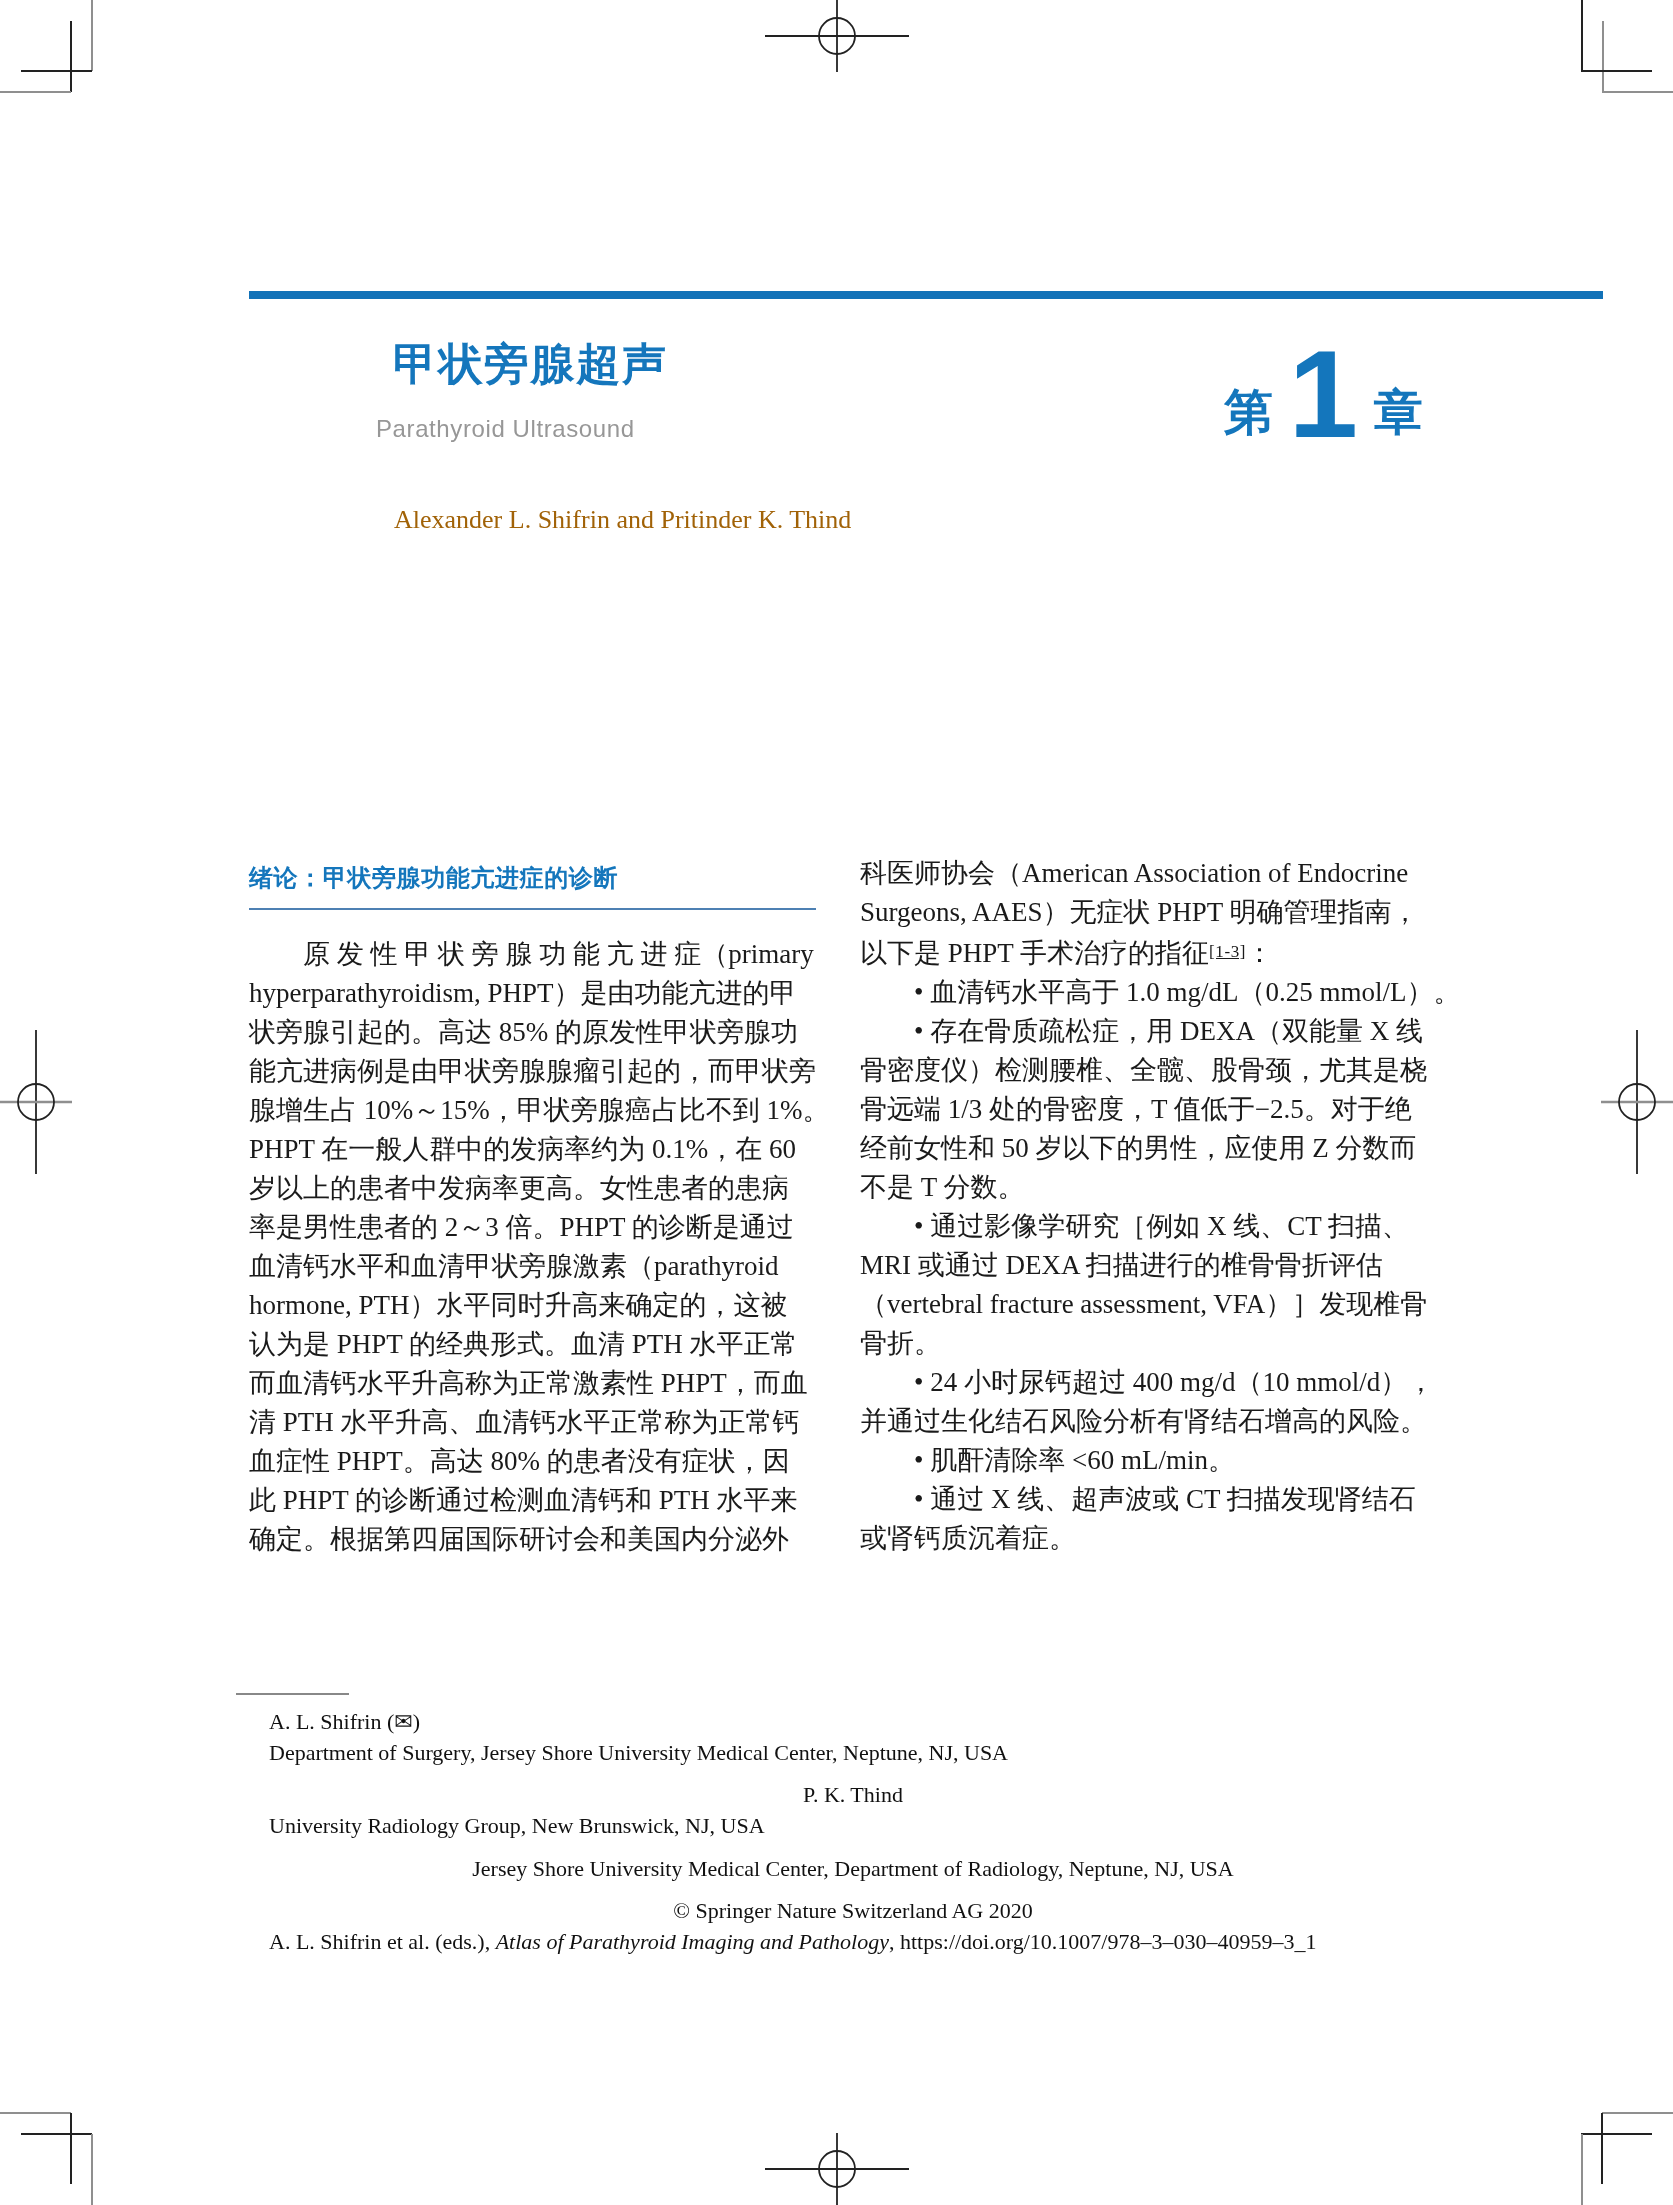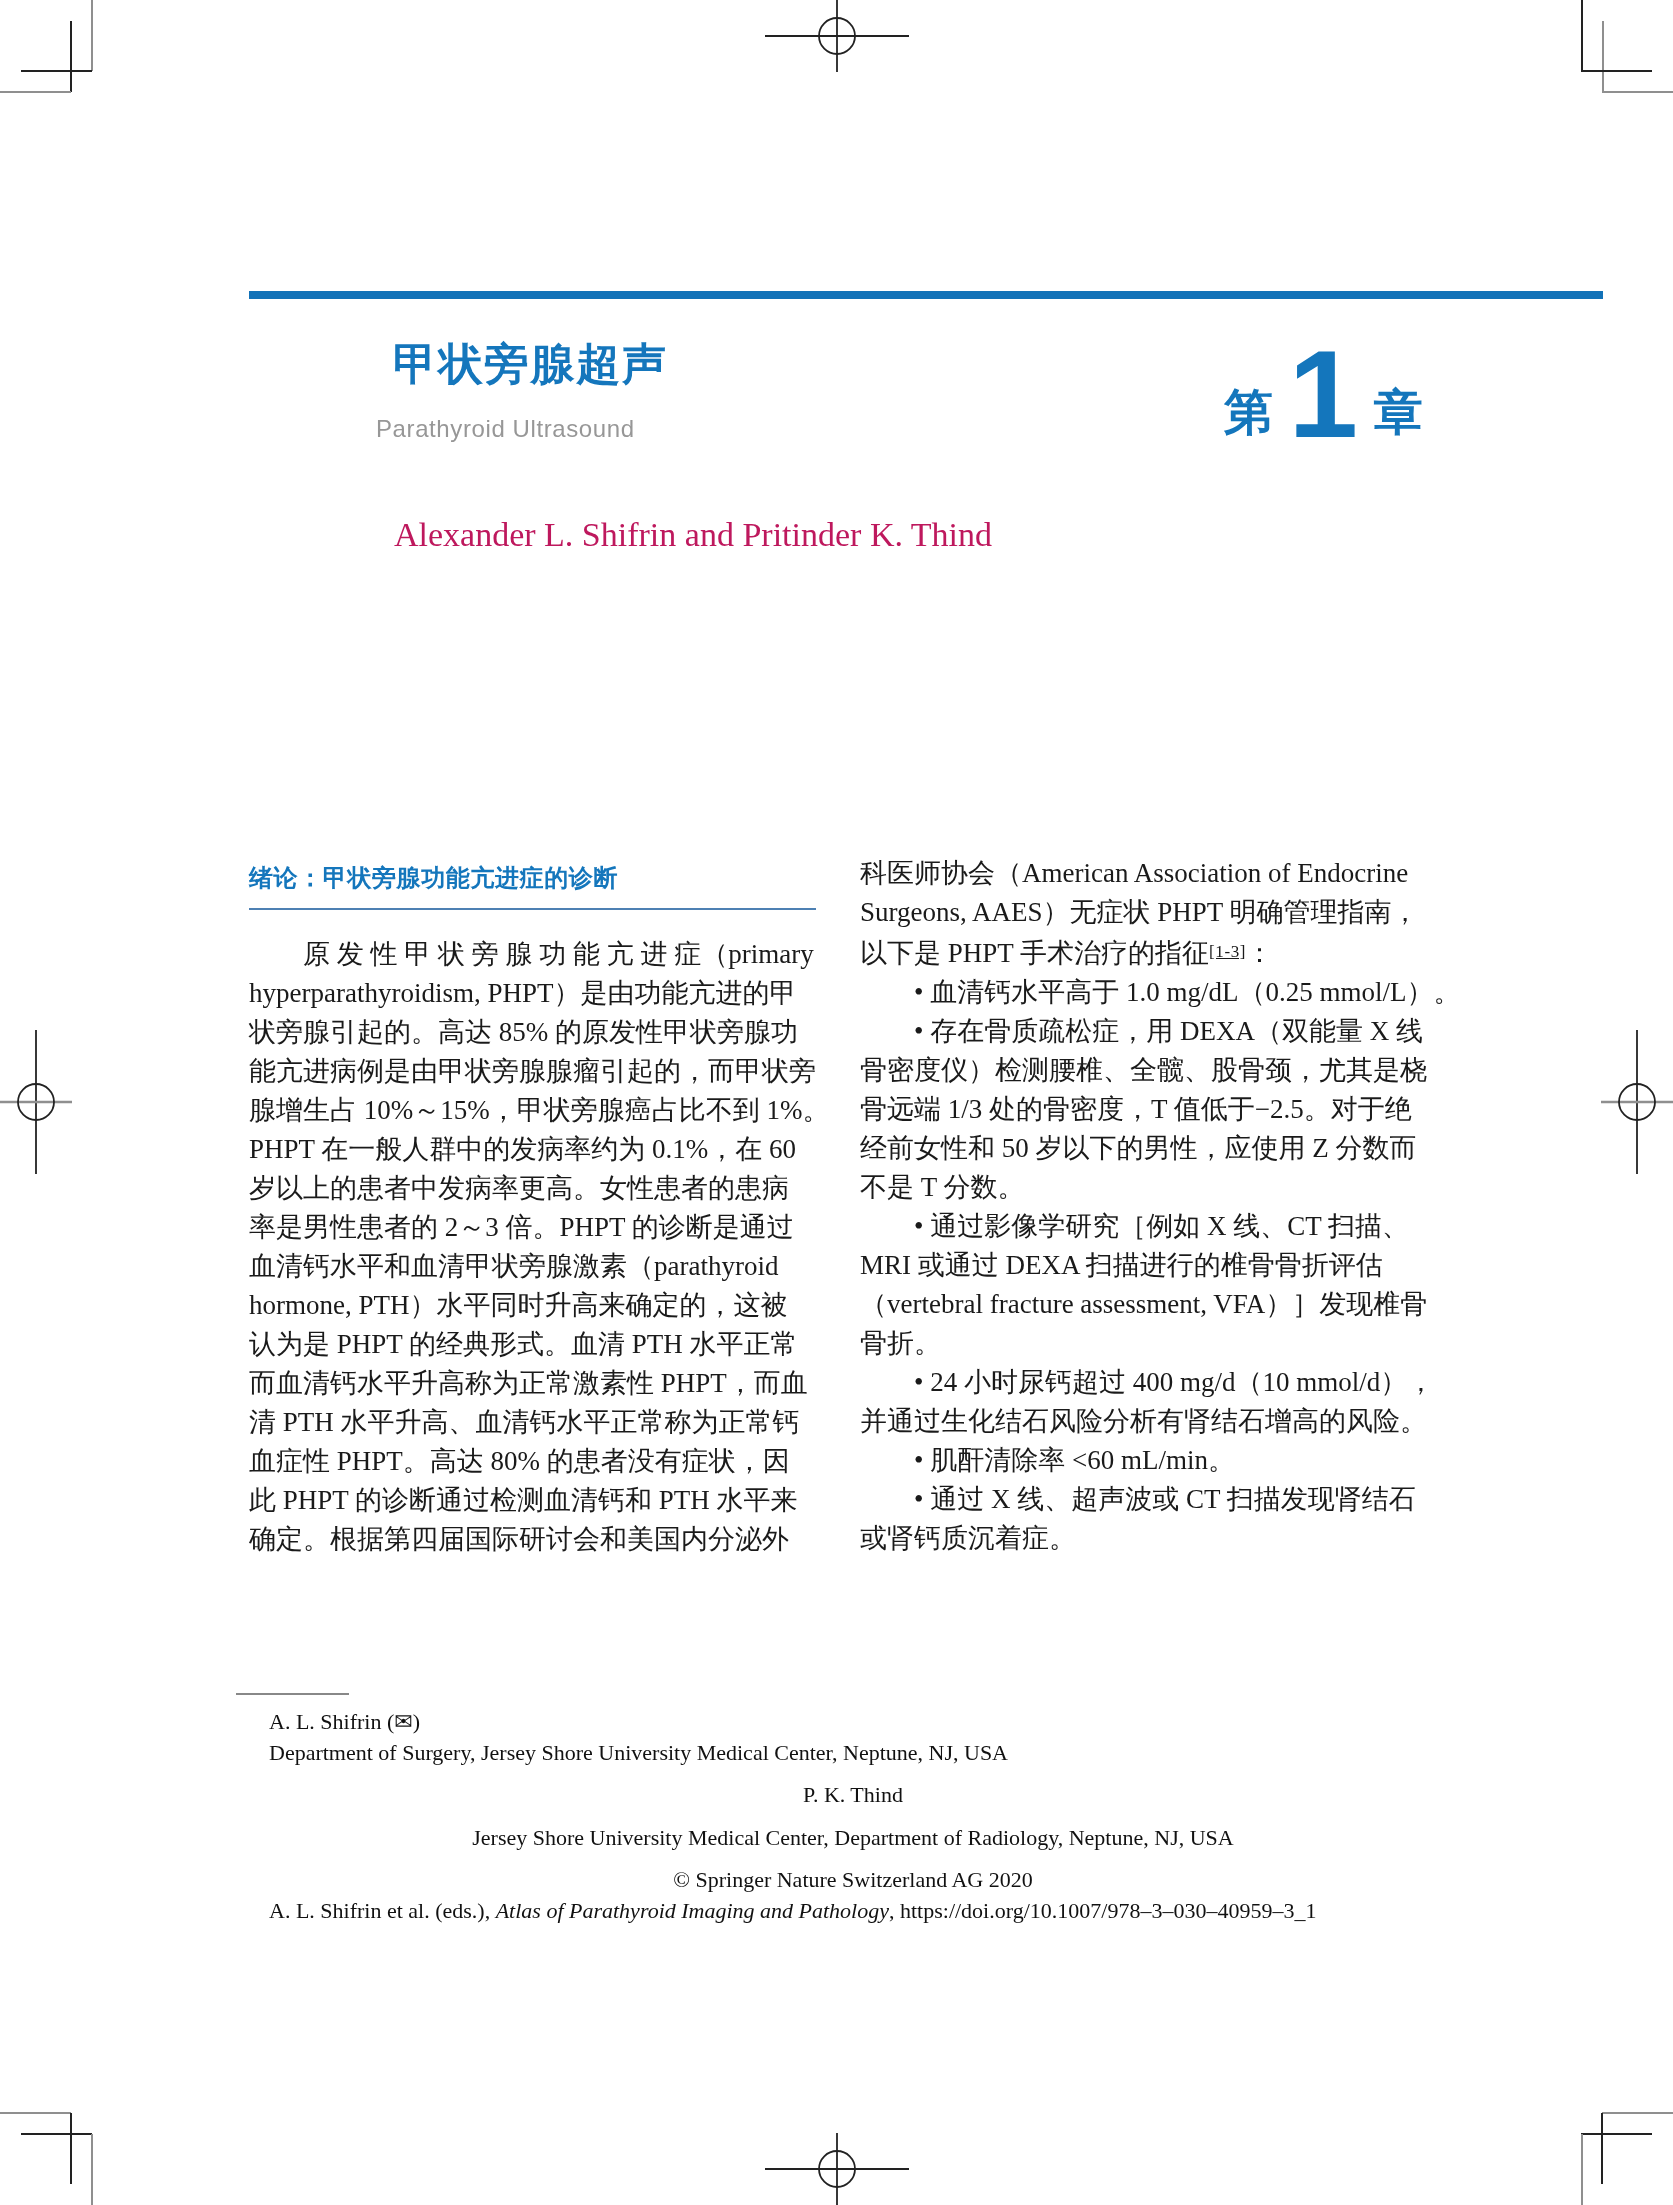--- a/index.html
+++ b/index.html
@@ -16,21 +16,21 @@
   
   .top-rule{position:absolute;left:249px;top:291px;width:1354px;height:7.8px;background:#1272b8;}
   .title-zh{position:absolute;left:393px;top:340px;font-family:"Liberation Sans","DejaVu Sans",sans-serif;
             font-weight:700;font-size:44px;letter-spacing:1.8px;color:#1476bc;line-height:1.1;}
   .title-en{position:absolute;left:376px;top:415px;font-family:"Liberation Sans","DejaVu Sans",sans-serif;
             font-weight:400;font-size:24px;color:#979797;letter-spacing:0.6px;}
   .chapter{position:absolute;left:1224px;top:324px;height:115px;display:flex;align-items:flex-end;
            color:#1476bc;font-family:"Liberation Sans","DejaVu Sans",sans-serif;font-weight:700;}
   .chapter .zh{font-size:49px;line-height:1;padding-bottom:2.4px;}
   .chapter .num{font-size:125px;line-height:0.72;margin:0 15.6px;}
-  .authors{position:absolute;left:394px;top:516px;font-size:34px;color:#be185d;}
+  .authors{position:absolute;left:394px;top:505px;font-size:26px;color:#a16207;}
 
   
   .col-heading{position:absolute;left:249px;top:862px;width:567px;
                font-family:"Liberation Sans","DejaVu Sans",sans-serif;font-weight:700;
                font-size:24px;color:#1476bc;letter-spacing:0.6px;white-space:nowrap;}
   .heading-rule{position:absolute;left:249px;top:908px;width:567px;height:2.4px;background:#4d80b3;}
   .textcol{position:absolute;font-size:27px;line-height:39px;}
   .textcol .tline{white-space:nowrap;}
   #left-col{left:249px;top:935px;width:567px;}
   #right-col{left:860px;top:854px;width:575px;}
@@ -159,20 +159,21 @@
         <div class="tline">　　• 通过 X 线、超声波或 CT 扫描发现肾结石</div>
         <div class="tline">或肾钙质沉着症。</div>
       </div>
   </div>
 
   <div class="fn-rule"></div>
   <div class="footnotes">
     <div class="fline">A. L. Shifrin (✉)</div>
     <div class="fline">Department of Surgery, Jersey Shore University Medical Center, Neptune, NJ, USA</div>
     <div class="fline gap">P. K. Thind</div>
+    <div class="fline">University Radiology Group, New Brunswick, NJ, USA</div>
     <div class="fline gap">Jersey Shore University Medical Center, Department of Radiology, Neptune, NJ, USA</div>
     <div class="fline gap">© Springer Nature Switzerland AG 2020</div>
     <div class="fline">
       <span>A. L. Shifrin et al. (eds.), </span><span class="ital">Atlas of Parathyroid Imaging and Pathology</span><span>, https://doi.org/10.1007/978–3–030–40959–3_1</span>
     </div>
   </div>
 
 </div>
 
 

